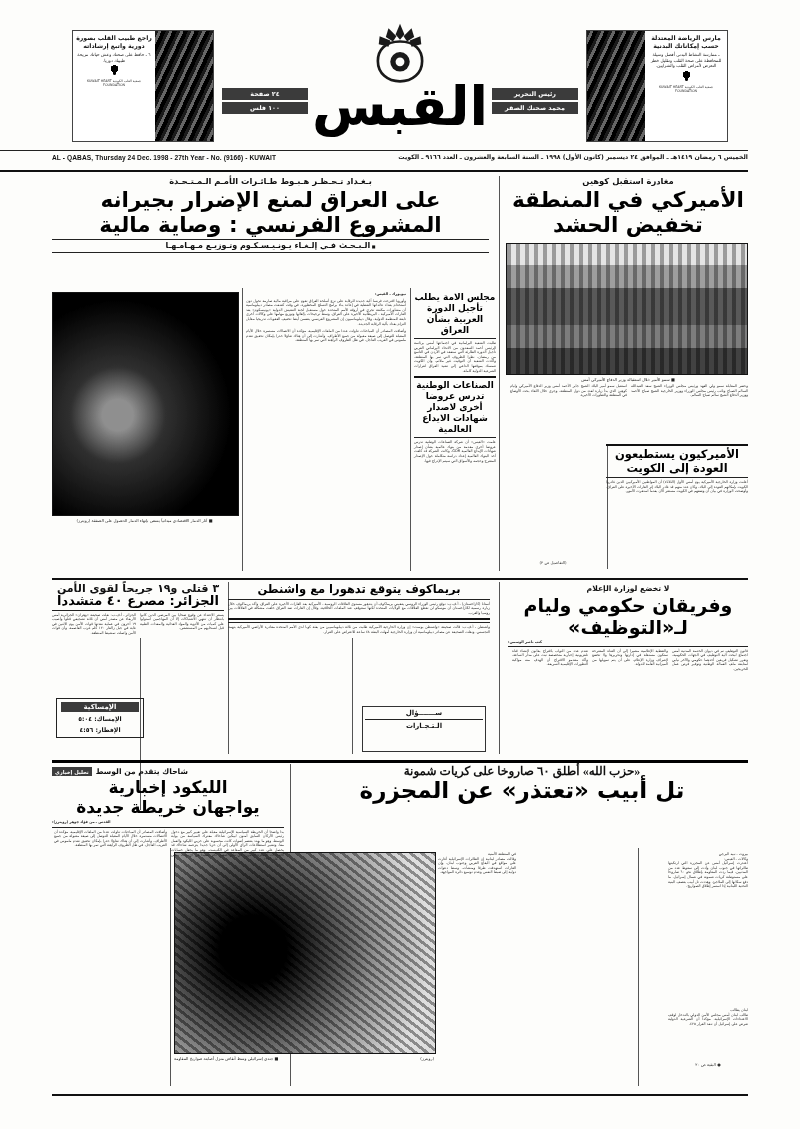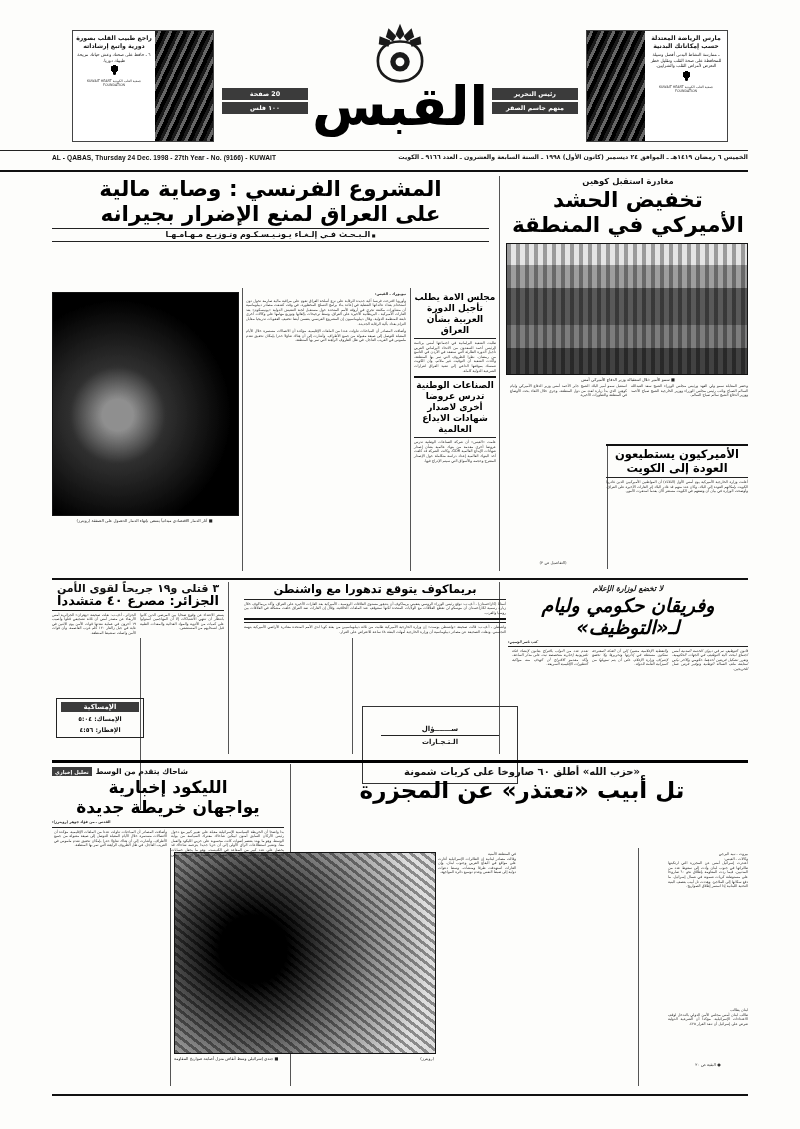--- a/index.html
+++ b/index.html
@@ -124,59 +124,60 @@
           </g>
           <path d="M35 22 C52 22 60 32 60 44 C60 58 49 67 35 67 C21 67 10 58 10 44 C10 32 18 22 35 22 Z" fill="none" stroke="#1a1a1a" stroke-width="3"></path>
           <circle cx="35" cy="45" r="11" fill="#1a1a1a"></circle>
           <circle cx="35" cy="45" r="5" fill="#fdfdfb"></circle>
         </svg>
       </div>
       <div class="np-title">القبس</div>
     </div>
 
     <div class="np-side" style="left:222px;">
-      <div class="band ar">20 صفحة</div>
+      <div class="band ar">٢٤ صفحة</div>
       <div class="band ar">١٠٠ فلس</div>
     </div>
 
     <div class="np-side" style="right:222px;">
       <div class="band ar">رئيس التحرير</div>
-      <div class="band ar">منهم جاسم الصقر</div>
+      <div class="band ar">محمد صحتك الصقر</div>
     </div>
 
     <div style="position:absolute;left:52px;right:52px;top:150px;" class="hr-thin"></div>
     <div class="dateline">
       <div class="dl-en">AL - QABAS, Thursday 24 Dec. 1998 - 27th Year - No. (9166) - KUWAIT</div>
       <div class="dl-ar ar">الخميس ٦ رمضان ١٤١٩هـ ـ الموافق ٢٤ ديسمبر (كانون الأول) ١٩٩٨ ـ السنة السابعة والعشرون ـ العدد ٩١٦٦ ـ الكويت</div>
     </div>
     <div style="position:absolute;left:52px;right:52px;top:170px;" class="hr-med"></div>
   </div>
 
   <div style="position:absolute;left:52px;top:176px;width:696px;height:400px;">
 
     <div class="col-sep" style="left:447px;top:0;height:395px;"></div>
     <div class="col-sep" style="left:358px;top:112px;height:283px;"></div>
     <div class="col-sep" style="left:190px;top:112px;height:283px;"></div>
     <div class="col-sep" style="left:555px;top:268px;height:125px;"></div>
 
     <div style="position:absolute;right:0;top:0;width:240px;">
       <div class="kicker ar">مغادرة استقبل كوهين</div>
+      <div class="hl1 ar">الأميركي في المنطقة</div>
       <div class="hl1 ar">تخفيض الحشد</div>
-      <div class="hl1 ar">الأميركي في المنطقة</div>
       <div class="photo ph-meet frame" style="margin-top:6px;width:240px;height:130px;"></div>
       <div class="caption ar">■ سمو الأمير خلال استقباله وزير الدفاع الأميركي أمس</div>
       <div style="display:flex;gap:4px;margin-top:2px;">
         <div class="tiny ar just" style="width:117px;">وحضر المقابلة سمو ولي العهد ورئيس مجلس الوزراء الشيخ سعد العبدالله السالم الصباح ونائب رئيس مجلس الوزراء ووزير الخارجية الشيخ صباح الأحمد ووزير الدفاع الشيخ سالم صباح السالم.</div>
         <div class="tiny ar just" style="width:117px;">استقبل سمو أمير البلاد الشيخ جابر الأحمد أمس وزير الدفاع الأميركي وليام كوهين الذي بدأ زيارة لعدد من دول المنطقة، وجرى خلال اللقاء بحث الأوضاع في المنطقة والتطورات الأخيرة.</div>
       </div>
     </div>
 
     <div style="position:absolute;left:0;top:0;width:437px;">
+      <div class="kicker ar">بـغـداد تـحـظـر هـبـوط طـائـرات الأمـم الـمـتـحـدة</div>
+      <div class="hl1 ar">على العراق لمنع الإضرار بجيرانه</div>
       <div class="hl1 ar">المشروع الفرنسي : وصاية مالية</div>
-      <div class="hl1 ar">على العراق لمنع الإضرار بجيرانه</div>
       <div style="height:2px"></div>
       <div class="hr-thin"></div>
       <div class="sub-strip ar bullet-sq">الـبـحـث فـي إلـغـاء يـونـيـسـكـوم وتـوزيـع مـهـامـهـا</div>
       <div class="hr-thin"></div>
     </div>
 
     <div class="photo ph-dark frame" style="position:absolute;left:0;top:116px;width:185px;height:222px;"></div>
     <div class="caption ar" style="position:absolute;left:0;top:340px;width:185px;">■ آثار الدمار الاقتصادي ميدانياً يسعى بإنهاء الدمار الحصول على الصفقة (رويترز)</div>
 
     <div style="position:absolute;left:194px;top:116px;width:160px;">
@@ -206,34 +207,34 @@
   </div>
 
   <div style="position:absolute;left:52px;top:578px;width:696px;height:180px;">
     <div class="hr-med"></div>
 
     <div class="col-sep" style="left:447px;top:4px;height:172px;"></div>
     <div class="col-sep" style="left:176px;top:4px;height:172px;"></div>
     <div class="col-sep" style="left:300px;top:60px;height:116px;"></div>
     <div class="col-sep" style="left:88px;top:60px;height:172px;"></div>
 
-    <div style="position:absolute;right:0;top:5px;width:240px;font-style:italic;">
+    <div style="position:absolute;right:0;top:5px;width:240px;">
       <div class="kicker ar" style="font-size:7.6px;">لا تخضع لوزارة الإعلام</div>
       <div class="hl2 ar">وفريقان حكومي وليام لـ«التوظيف»</div>
       <div class="tiny ar" style="font-weight:bold;text-align:left;margin-top:2px;">كتب ناصر الوسمي:</div>
       <div class="hr-thin" style="margin:1px 0 2px;"></div>
       <div style="display:flex;gap:4px;">
         <div class="tiny ar just" style="width:76px;">قانون التوظيف
 تم في ديوان الخدمة المدنية أمس اجتماع لبحث آلية التوظيف في الجهات الحكومية، وتقرر تشكيل فريقين أحدهما حكومي والآخر نيابي لمتابعة ملف العمالة الوطنية وتوفير فرص عمل للخريجين.</div>
         <div class="tiny ar just" style="width:76px;">والتغطية الإعلامية مشيرا إلى أن القناة المقترحة ستكون مستقلة في إدارتها وتحريرها ولا تخضع لإشراف وزارة الإعلام، على أن يتم تمويلها من الميزانية العامة للدولة.</div>
         <div class="tiny ar just" style="width:76px;">تقدم عدد من النواب باقتراح بقانون لإنشاء قناة تلفزيونية إخبارية متخصصة تبث على مدار الساعة، وأكد مقدمو الاقتراح أن الهدف منه مواكبة التطورات الإقليمية السريعة.</div>
       </div>
     </div>
 
-    <div style="position:absolute;left:192px;top:5px;width:262px;">
+    <div style="position:absolute;left:176px;top:5px;width:262px;">
       <div class="hl-sm ar">بريماكوف يتوقع تدهورا مع واشنطن</div>
       <div class="hr-thin" style="margin:2px 0;"></div>
       <div class="tiny ar just">أستانا (كازاخستان) ـ أ.ف.ب: توقع رئيس الوزراء الروسي يفغيني بريماكوف أن يتدهور مستوى العلاقات الروسية ـ الأميركية بعد الغارات الأخيرة على العراق، وأكد بريماكوف خلال زيارة رسمية لكازاخستان أن موسكو لن تقطع العلاقات مع الولايات المتحدة لكنها ستتوقف عند الملفات الخلافية. وقال إن الغارات ضد العراق خلقت مشكلة في العلاقات بين روسيا والغرب.</div>
       <div class="hr-med" style="margin:3px 0 2px;"></div>
       <div class="hr-thin" style="margin:2px 0;"></div>
       <div class="tiny ar just">واشنطن ـ أ.ف.ب: قالت صحيفة «واشنطن بوست» إن وزارة الخارجية الأميركية طلبت من ثلاثة ديبلوماسيين من بعثة كوبا لدى الأمم المتحدة مغادرة الأراضي الأميركية بتهمة التجسس. ونقلت الصحيفة عن مصادر ديبلوماسية أن وزارة الخارجية أمهلت البعثة ٤٨ ساعة للاعتراض على القرار.</div>
     </div>
 
     <div style="position:absolute;left:0;top:5px;width:172px;">
       <div class="kicker ar" style="font-size:11px;">٣ قتلى و١٩ جريحاً لقوى الأمن</div>
@@ -244,36 +245,36 @@
         <div class="tiny ar just" style="width:84px;">الجزائر ـ أ.ف.ب: نقلت صحيفة «وهران» الجزائرية أمس الأربعاء عن مصدر أمني أن ثلاثة تشجيعي قتلوا وأصيب ١٩ آخرون في عملية نفذتها قوات الأمن يوم الاثنين في غابة في جبل زالقار ١٢٠ كلم غرب العاصمة، وأن قوات الأمن واصلت تمشيط المنطقة.</div>
       </div>
     </div>
 
     <div class="imsak" style="position:absolute;left:4px;top:120px;width:78px;">
       <div class="imsak-t ar">الإمساكية</div>
       <div class="imsak-l ar">الإمساك: ٥:٠٤</div>
       <div class="imsak-l ar">الإفطار: ٤:٥٦</div>
     </div>
 
-    <div class="boxed" style="position:absolute;left:310px;top:128px;width:118px;height:40px;padding:18px;">
+    <div class="boxed" style="position:absolute;left:310px;top:128px;width:118px;height:40px;padding:2px;">
       <div class="ar" style="font-size:7px;font-weight:bold;text-align:center;">ســـــــؤال</div>
       <div class="hr-thin" style="margin:2px 0;"></div>
       <div class="ar" style="font-size:7px;font-weight:bold;text-align:center;">الـتـجـارات</div>
     </div>
   </div>
 
   <div style="position:absolute;left:52px;top:760px;width:696px;height:330px;">
     <div class="hr-thick"></div>
 
     <div class="col-sep" style="left:238px;top:4px;height:322px;"></div>
     <div class="col-sep" style="left:118px;top:88px;height:238px;"></div>
     <div class="col-sep" style="left:586px;top:88px;height:238px;"></div>
 
     <div style="position:absolute;right:0;top:6px;width:452px;">
-      <div class="kicker ar" style="font-size:10px;">«حزب الله» أطلق ٦٠ صاروخا على كريات شمونة</div>
+      <div class="kicker ar" style="font-size:12px;font-family:Liberation Serif, serif;">«حزب الله» أطلق ٦٠ صاروخا على كريات شمونة</div>
       <div class="hl1 ar" style="font-size:23px;line-height:27px;">تل أبيب «تعتذر» عن المجزرة</div>
     </div>
 
     <div class="photo ph-rubble frame" style="position:absolute;left:122px;top:92px;width:260px;height:200px;"></div>
     <div style="position:absolute;left:122px;top:294px;width:260px;display:flex;justify-content:space-between;">
       <div class="caption ar" style="text-align:left;">(رويترز)</div>
       <div class="caption ar">■ جندي إسرائيلي وسط أنقاض منزل أصابته صواريخ المقاومة</div>
     </div>
 
     <div class="tiny ar just" style="position:absolute;right:0;top:92px;width:80px;white-space:pre-line;">بيروت ـ نبيه البرجي

